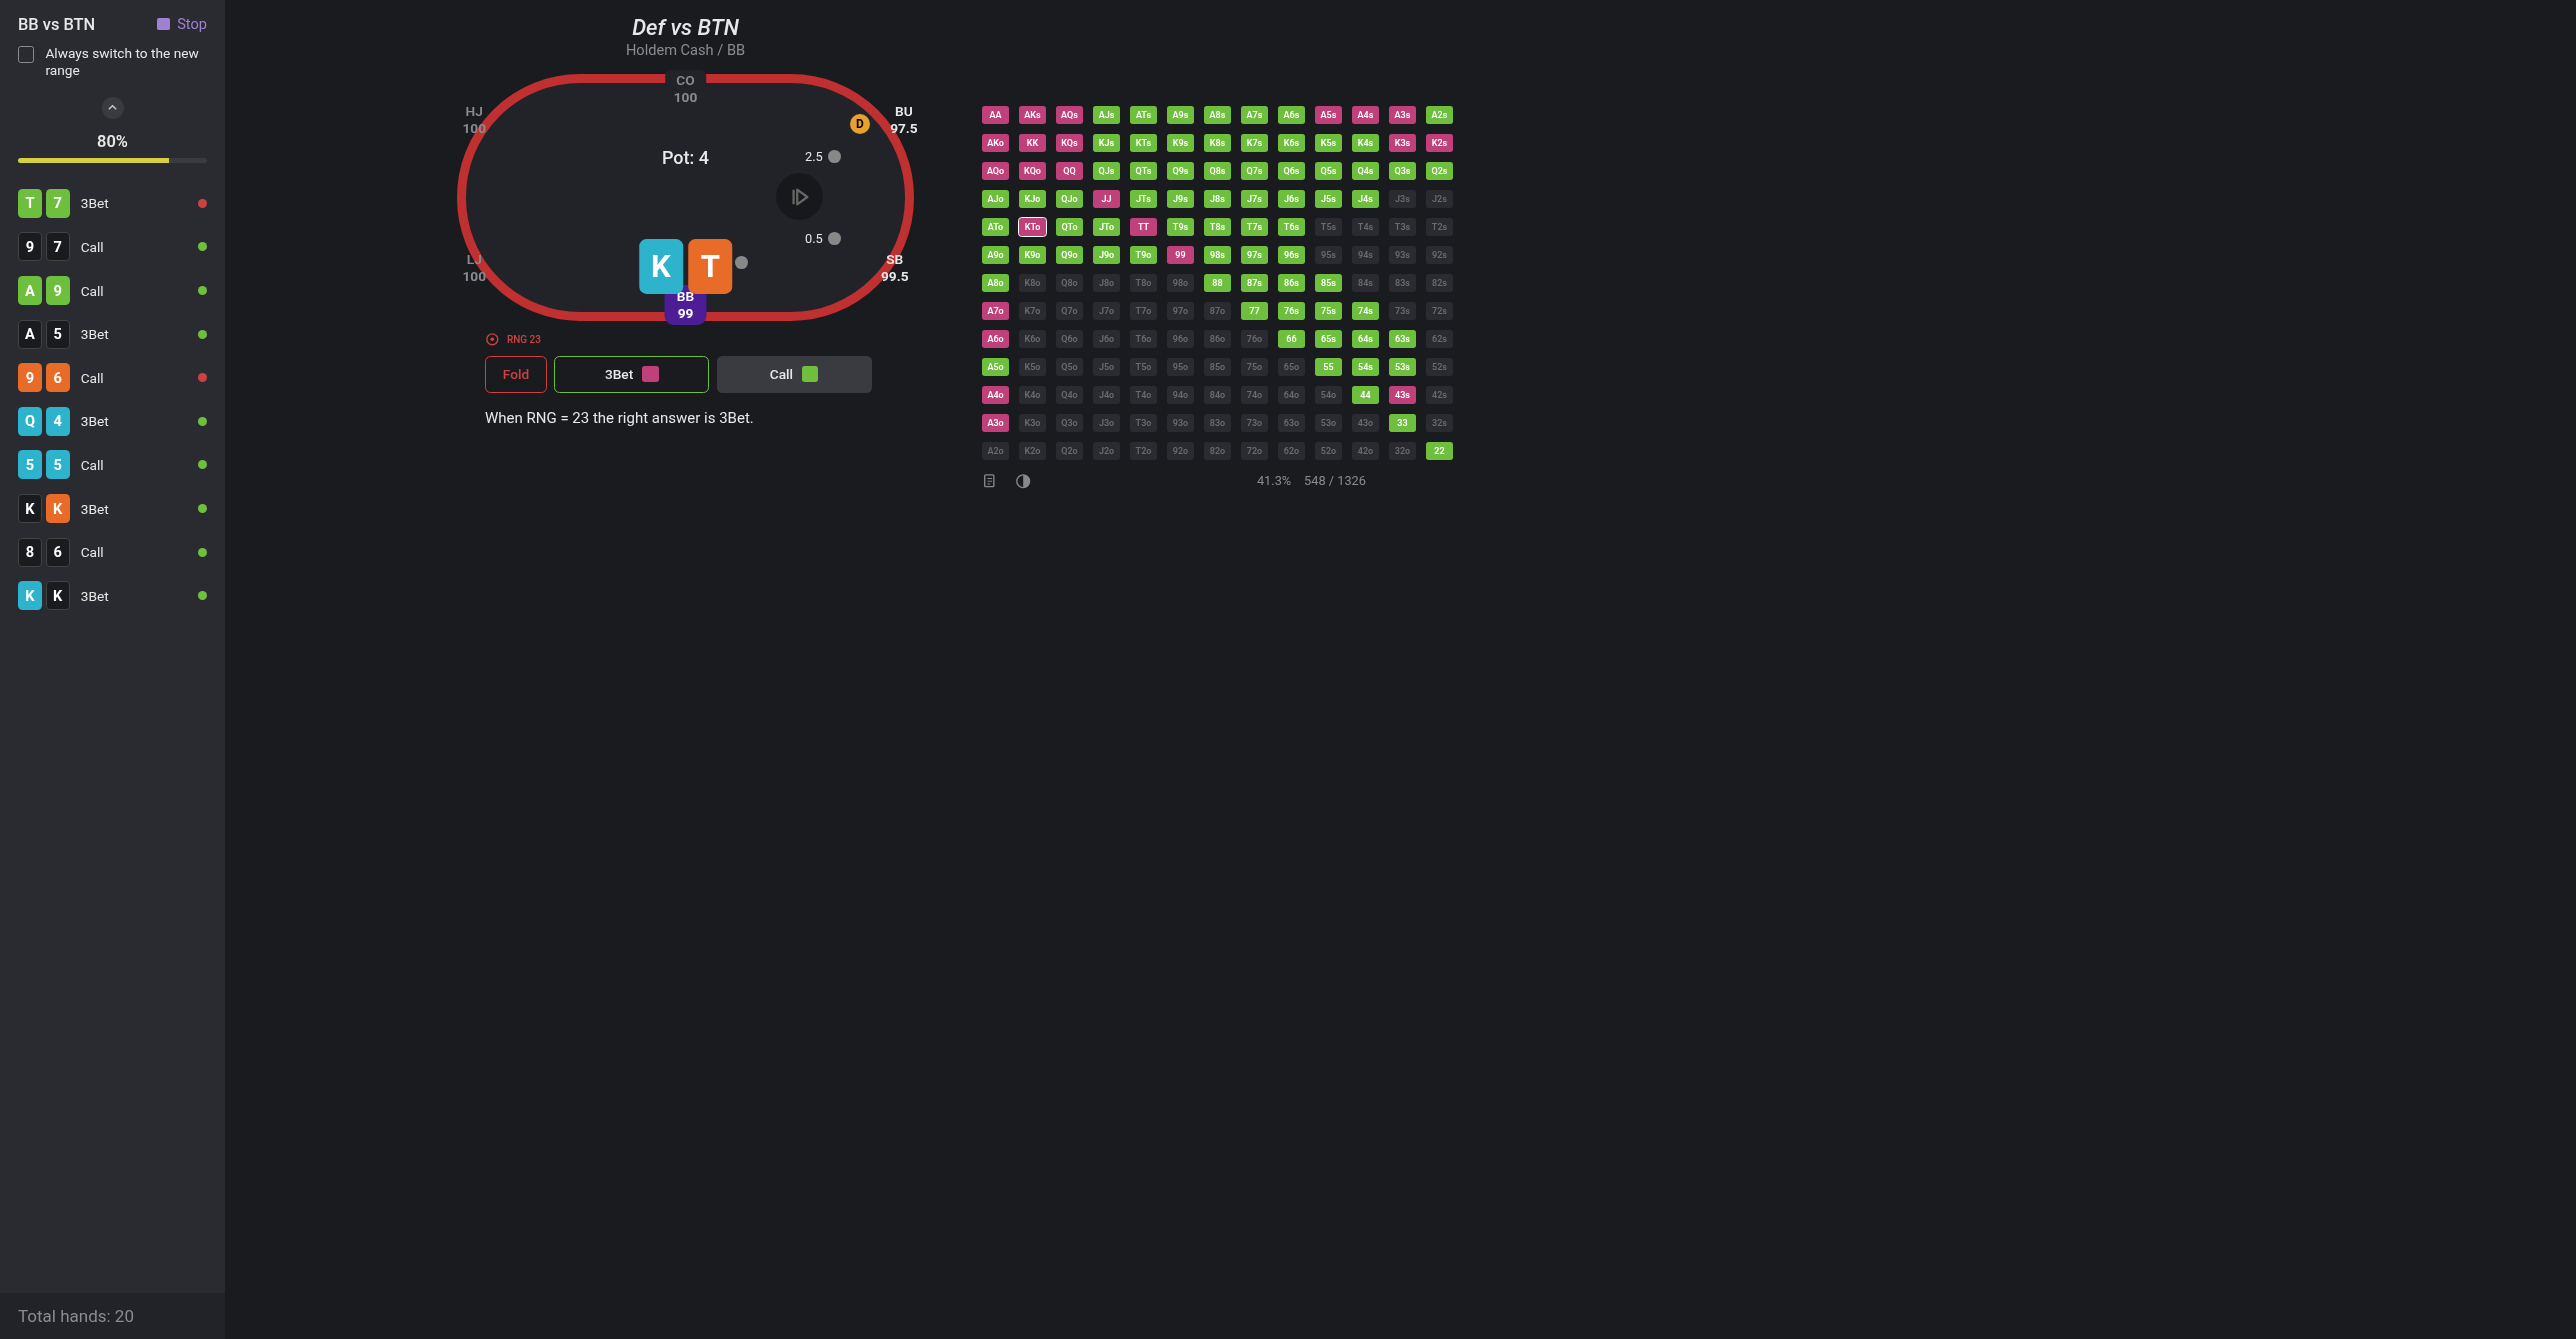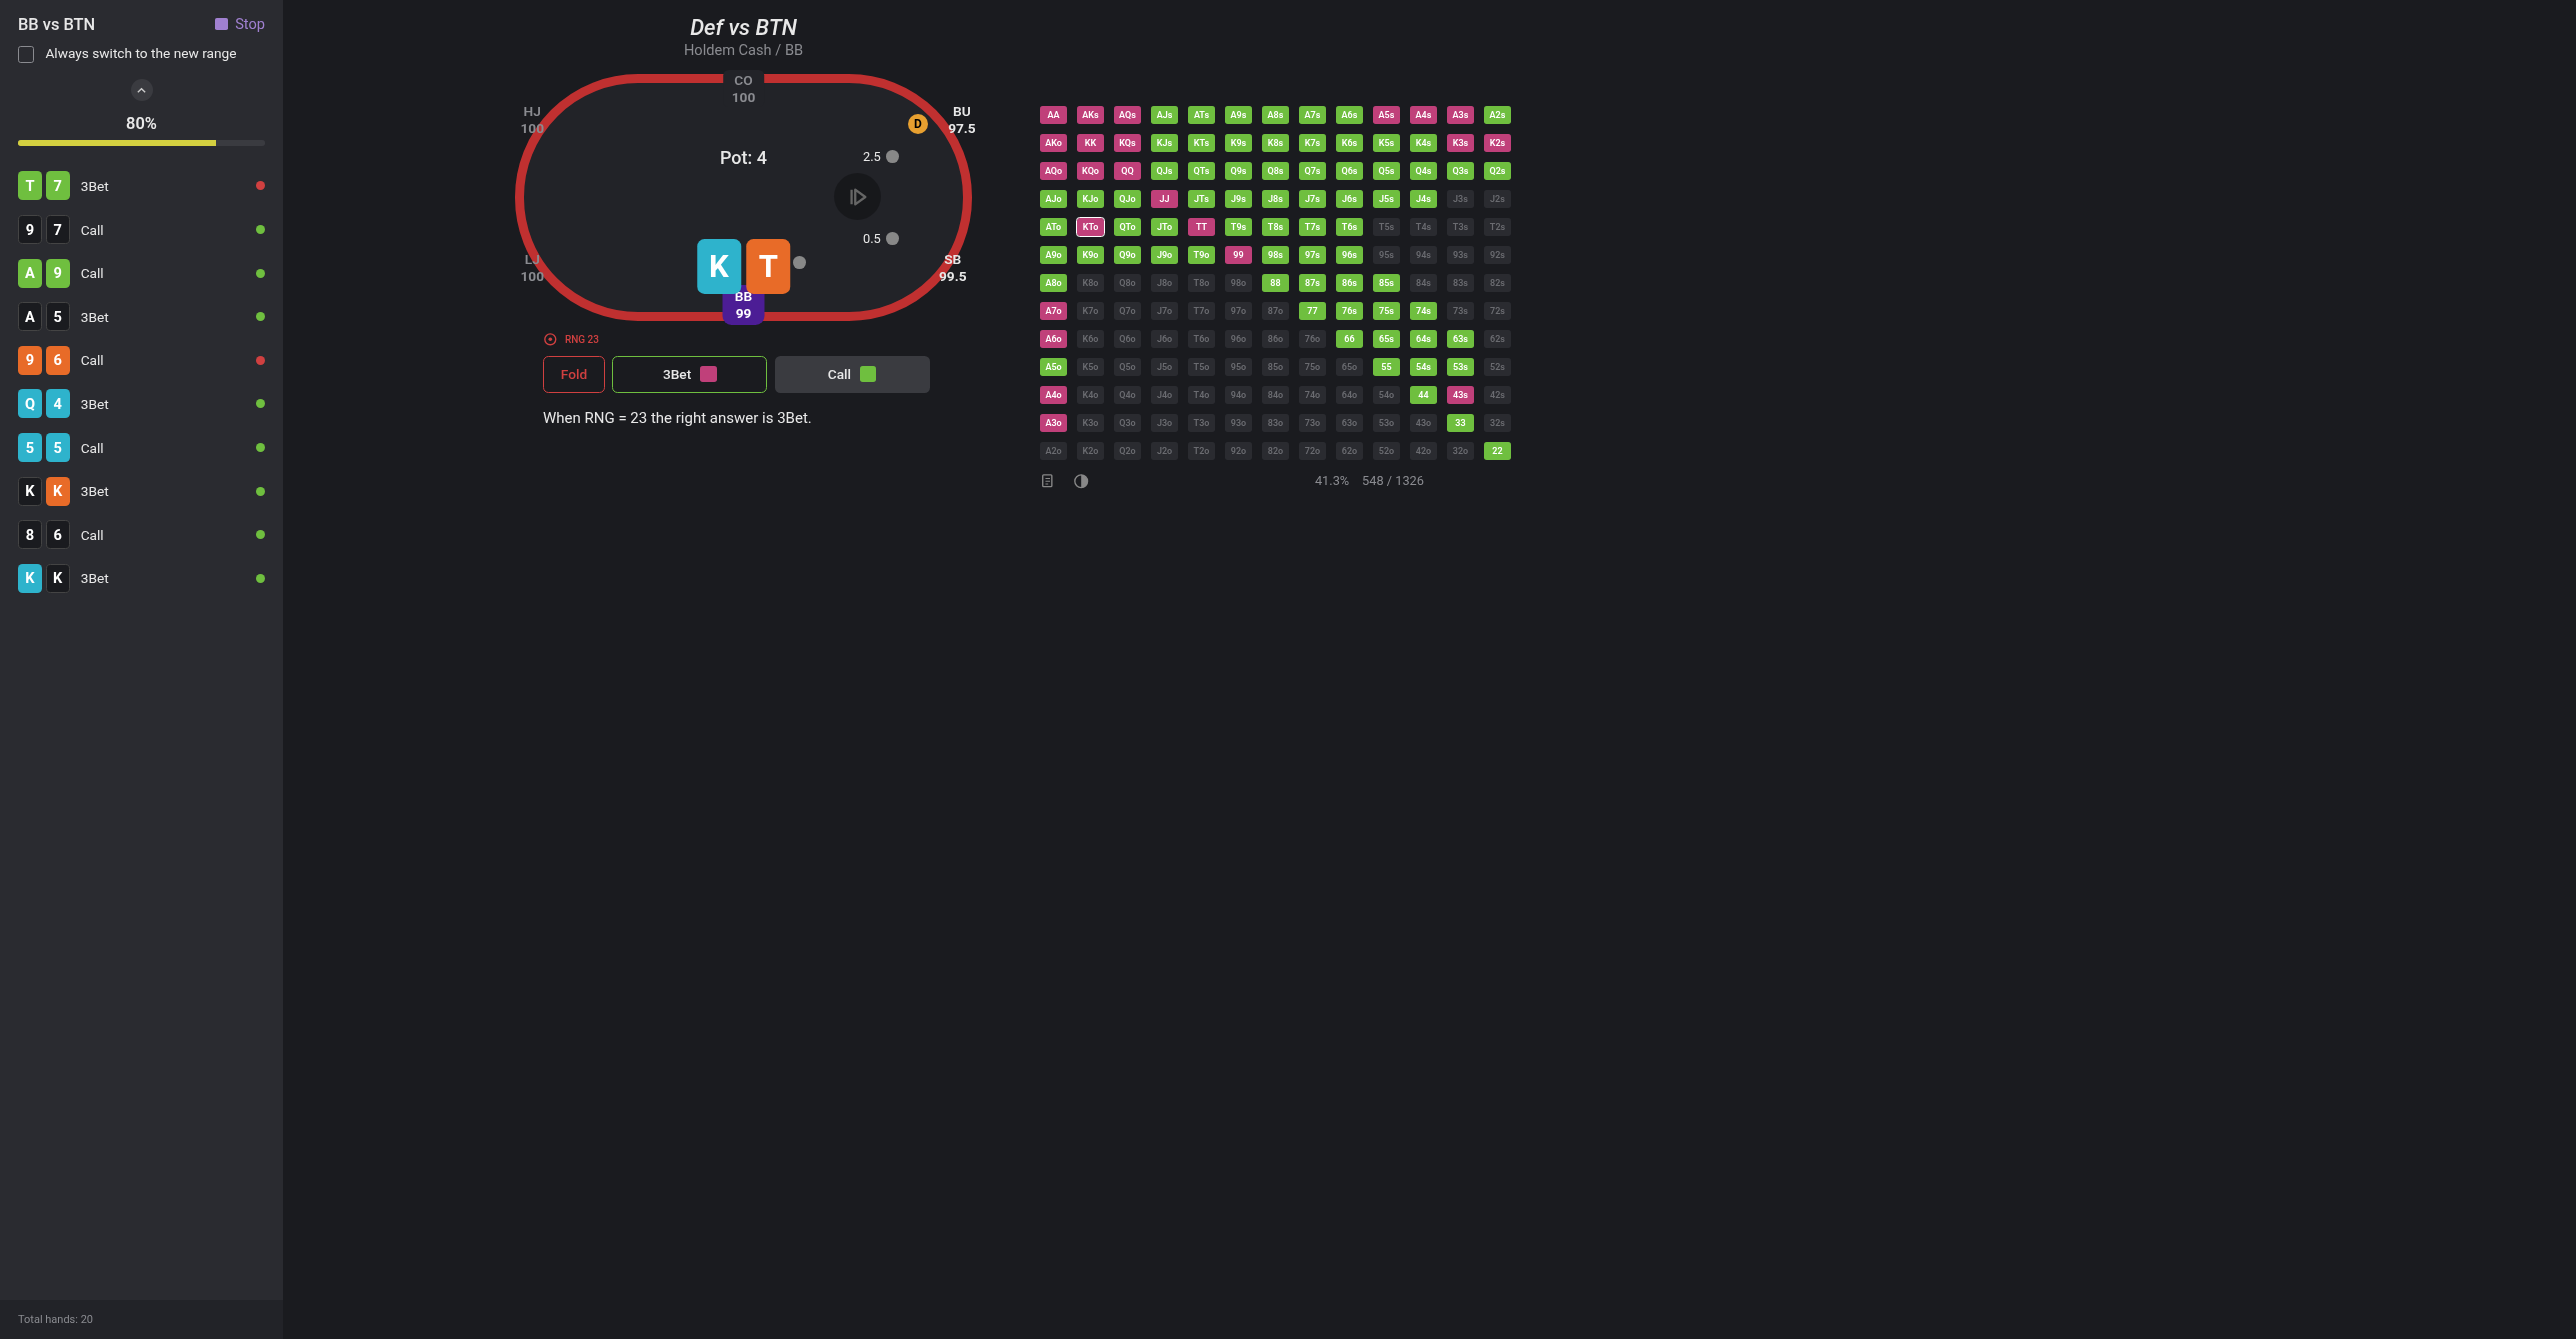--- a/index.html
+++ b/index.html
@@ -36,21 +36,21 @@
     font-size: 14.6px;
     overflow: hidden;
   }
   .app {
     display: flex;
     height: 100vh;
     width: 100vw;
   }
   
   .sidebar {
-    width: 283px;
+    width: 225px;
     background: var(--panel-dark);
     display: flex;
     flex-direction: column;
     flex-shrink: 0;
   }
   .sidebar-header {
     display: flex;
     align-items: center;
     justify-content: space-between;
     padding: 14.6px 18px 11px;
@@ -164,21 +164,21 @@
   }
   .result-dot {
     width: 9px;
     height: 9px;
     border-radius: 50%;
   }
   .result-dot.correct { background: var(--green); }
   .result-dot.wrong { background: var(--red); }
   .sidebar-footer {
     padding: 12.8px 18px;
-    font-size: 11px;
+    font-size: 17px;
     color: var(--text-muted);
     background: var(--panel-darker);
   }
   
   .main {
     flex: 1;
     display: flex;
     padding: 11px 22px;
     gap: 22px;
     overflow: hidden;

